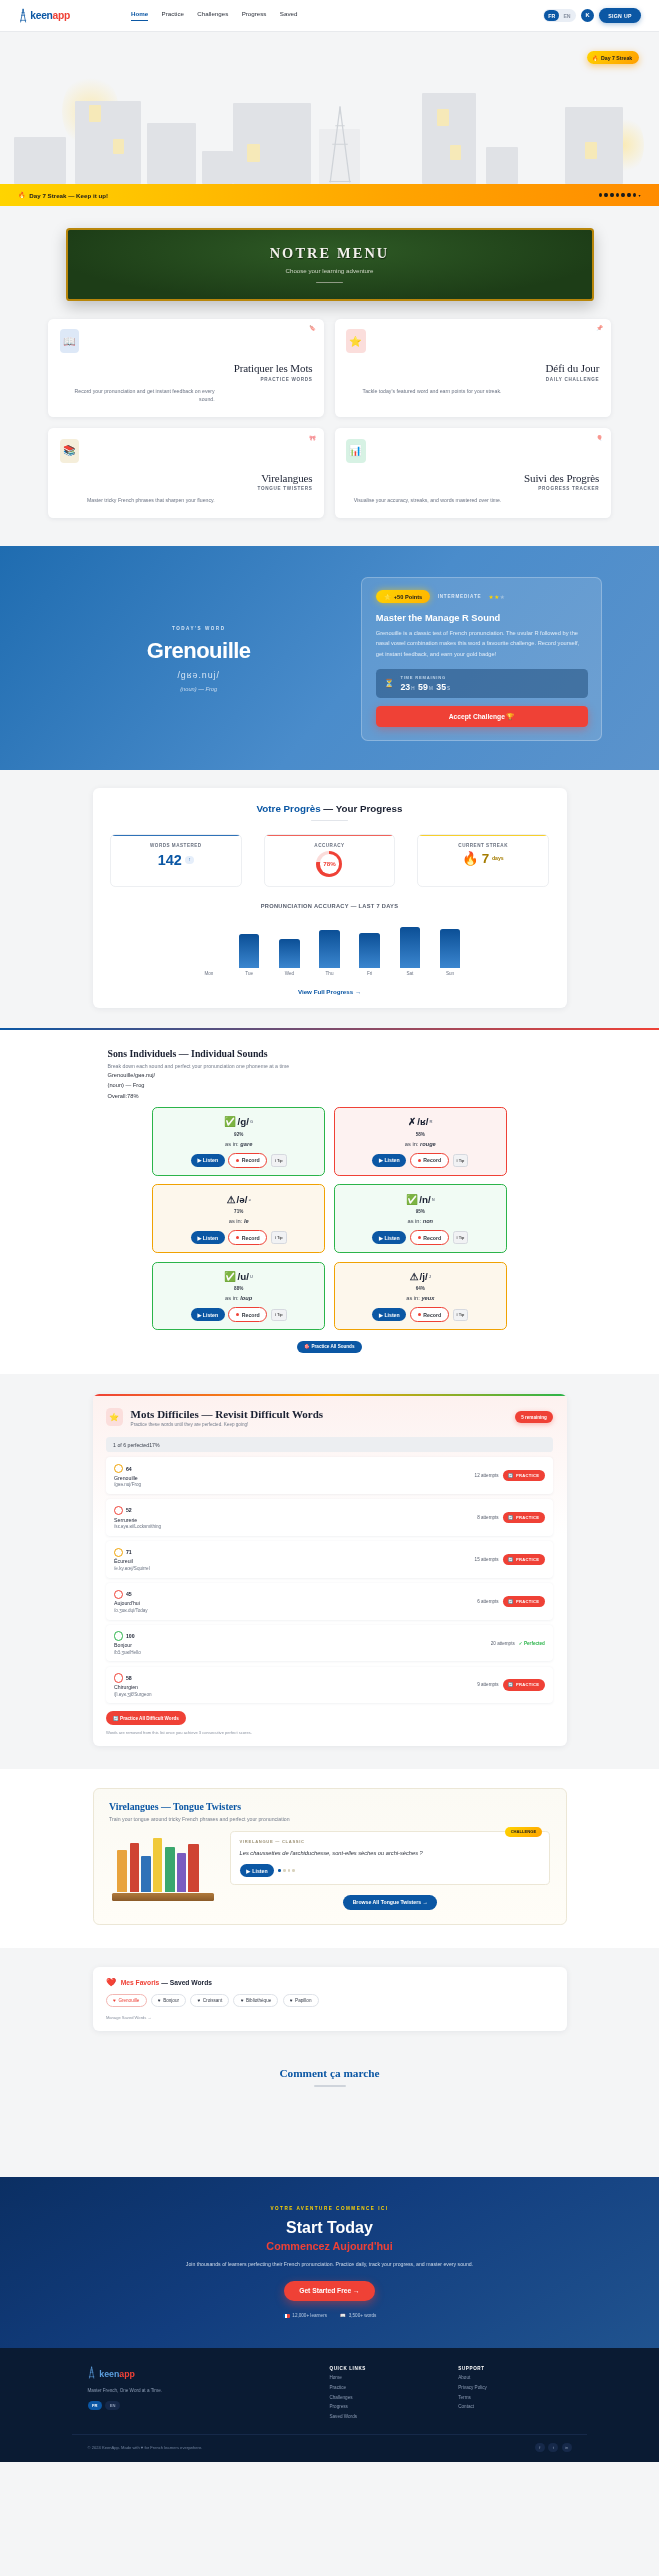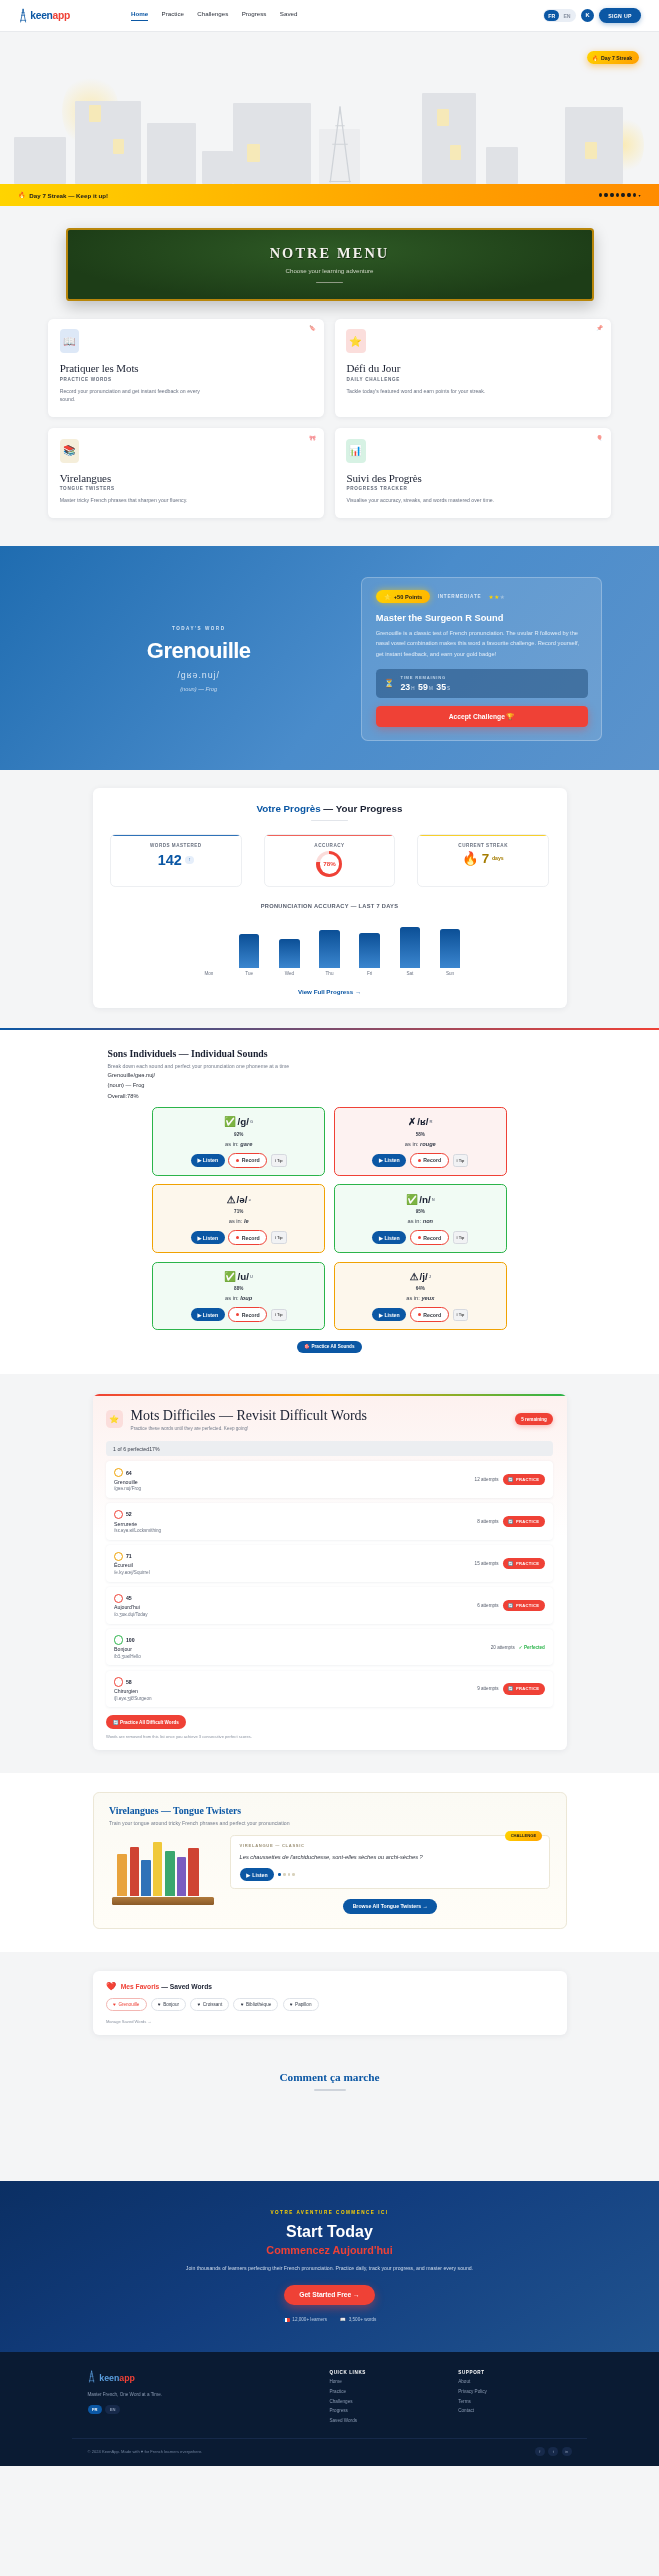--- a/index.html
+++ b/index.html
@@ -63,21 +63,21 @@
   
   .streakbar {
     height: 22px; background: linear-gradient(90deg,#ffd400 0%,#ffa400 60%,#ff8c00 100%);
     display: flex; align-items: center; padding: 0 18.5px; color: #1b1b1b; position: relative; z-index: 8;
   }
   .streakbar .txt { font-size: 6.2px; font-weight: 700; display: flex; align-items: center; gap: 3.1px; }
   .streak-dots { margin-left: auto; display: flex; gap: 2.1px; align-items: center; font-size: 5.7px; }
   .sd { width: 3.6px; height: 4.6px; border-radius: 50%; background: #1b1b1b; }
 
   
-  .menu-sec { padding: 21.6px 0 0; background: #f4f5f6; }
+  .menu-sec { padding: 21.6px 0 0; background: #f4f5f6; text-align: right; }
   .board {
     margin: 0 auto; width: 528px; height: 73px; border-radius: 3.6px;
     background: radial-gradient(ellipse at 50% 30%, #2e5a25 0%, #1d3d17 75%);
     border: 2.1px solid #b8860b; display: flex; flex-direction: column;
     align-items: center; justify-content: center; box-shadow: 0 5.2px 14.4px rgba(0,0,0,.22);
   }
   .board-title { font-size: 14.4px; font-weight: 700; color: #f3f2ec; letter-spacing: 2.1px;
                  text-shadow: 0.5px 0.5px 1px rgba(0,0,0,.6); }
   .board-sub { font-size: 6.2px; color: #cfd6c6; margin-top: 5.2px; }
   .board-rule { width: 27px; height: 1.5px; background: #8f9a84; margin-top: 7.2px; border-radius: 1px; }
@@ -179,21 +179,21 @@
                   border-radius: 8.2px; font-size: 4.6px; font-weight:700; padding: 3.6px 7.2px; cursor:pointer; }
 
   
   .dw-sec { background: #f4f5f6; padding: 20.6px 0 23px; }
   .dw-card { max-width: 474px; margin: 0 auto; background: linear-gradient(180deg,#fdf1ef,#ffffff 40%);
              border-radius: 6.2px; overflow: hidden; box-shadow: 0 1px 6.2px rgba(20,30,60,.07); }
   .dw-topline { height: 2.1px; background: linear-gradient(90deg,#ef4136,#f7a600,#2bb44a); }
   .dw-head { display: flex; align-items: center; gap: 7.2px; padding: 11.3px 13.4px 6.2px; }
   .dw-icon { width: 17.5px; height: 17.5px; border-radius: 4.6px; background: #fbdedc; display:flex;
              align-items:center; justify-content:center; font-size: 8.2px; }
-  .dw-h-title { font-size: 14px; font-weight: 400; }
+  .dw-h-title { font-size: 11px; font-weight: 700; }
   .dw-h-sub { font-size: 4.6px; color: #757d8c; margin-top: 2.1px; }
   .dw-chip { margin-left: auto; background: #ef4136; color: #fff; font-size: 4.6px; font-weight: 700;
              padding: 3.1px 6.2px; border-radius: 7.2px; box-shadow: 0 1.5px 5.2px rgba(239,65,54,.35); }
   .dw-bar { margin: 4.1px 13.4px 0; background: #eceef1; border-radius: 3.6px; padding: 4.6px 7.2px; font-size: 5.2px; color:#3a404d; }
   .dw-row { margin: 5.2px 13.4px 0; background: #fff; border-radius: 4.1px; padding: 6.7px 8.2px;
             display: flex; align-items: center; box-shadow: 0 0.5px 2.6px rgba(20,30,60,.06); }
   .dw-ring { width: 9.3px; height: 9.3px; border-radius: 50%; border: 1px solid; margin-right: 2.6px; }
   .dw-left { display:flex; flex-direction: column; gap: 1.5px; }
   .dw-score { display:flex; align-items:center; font-size: 5.2px; font-weight: 700; }
   .dw-word { font-size: 5.2px; color: #23293a; }
@@ -419,21 +419,21 @@
     </div>
     <div class="wod-card">
       <div class="badge-row">
         <div class="pts-badge">
           <span>⭐</span>
           <span>+50 Points</span>
         </div>
         <span class="level-txt">INTERMEDIATE</span>
         <span class="stars"><span style="color:#ffd400">★★</span><span style="color:#9fc0de">★</span></span>
       </div>
-      <div class="wod-ct">Master the Surgeon R Sound</div>
+      <div class="wod-ct">Master the Manage R Sound</div>
       <div class="wod-desc">Grenouille is a classic test of French pronunciation. The uvular R followed by the nasal vowel combination makes this word a favourite challenge. Record yourself, get instant feedback, and earn your gold badge!</div>
       <div class="timer">
         <span>⏳</span>
         <div>
           <div class="timer-label">TIME REMAINING</div>
           <div class="timer-val">
             <span>23</span><small>H</small><span>59</span><small>M</small><span>35</span><small>S</small>
           </div>
         </div>
       </div>

